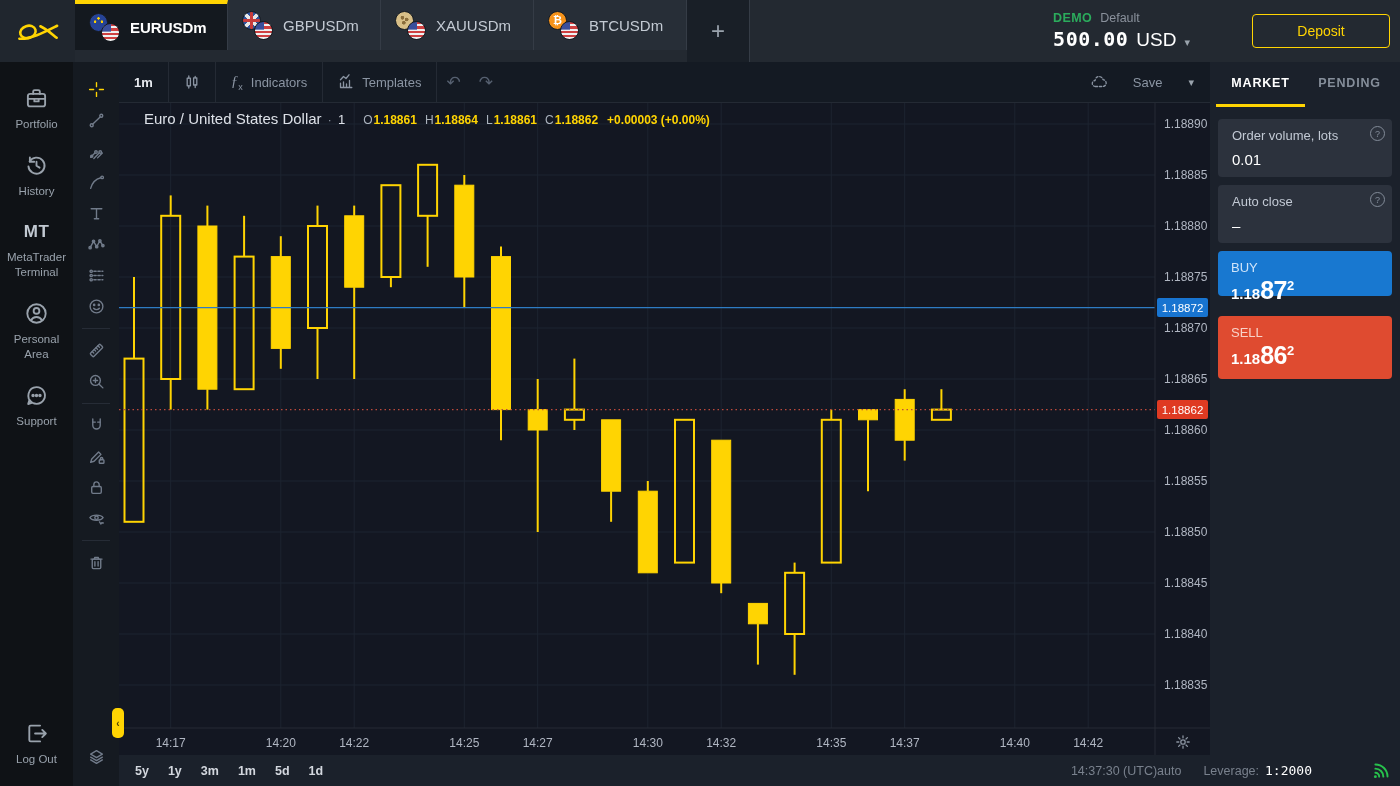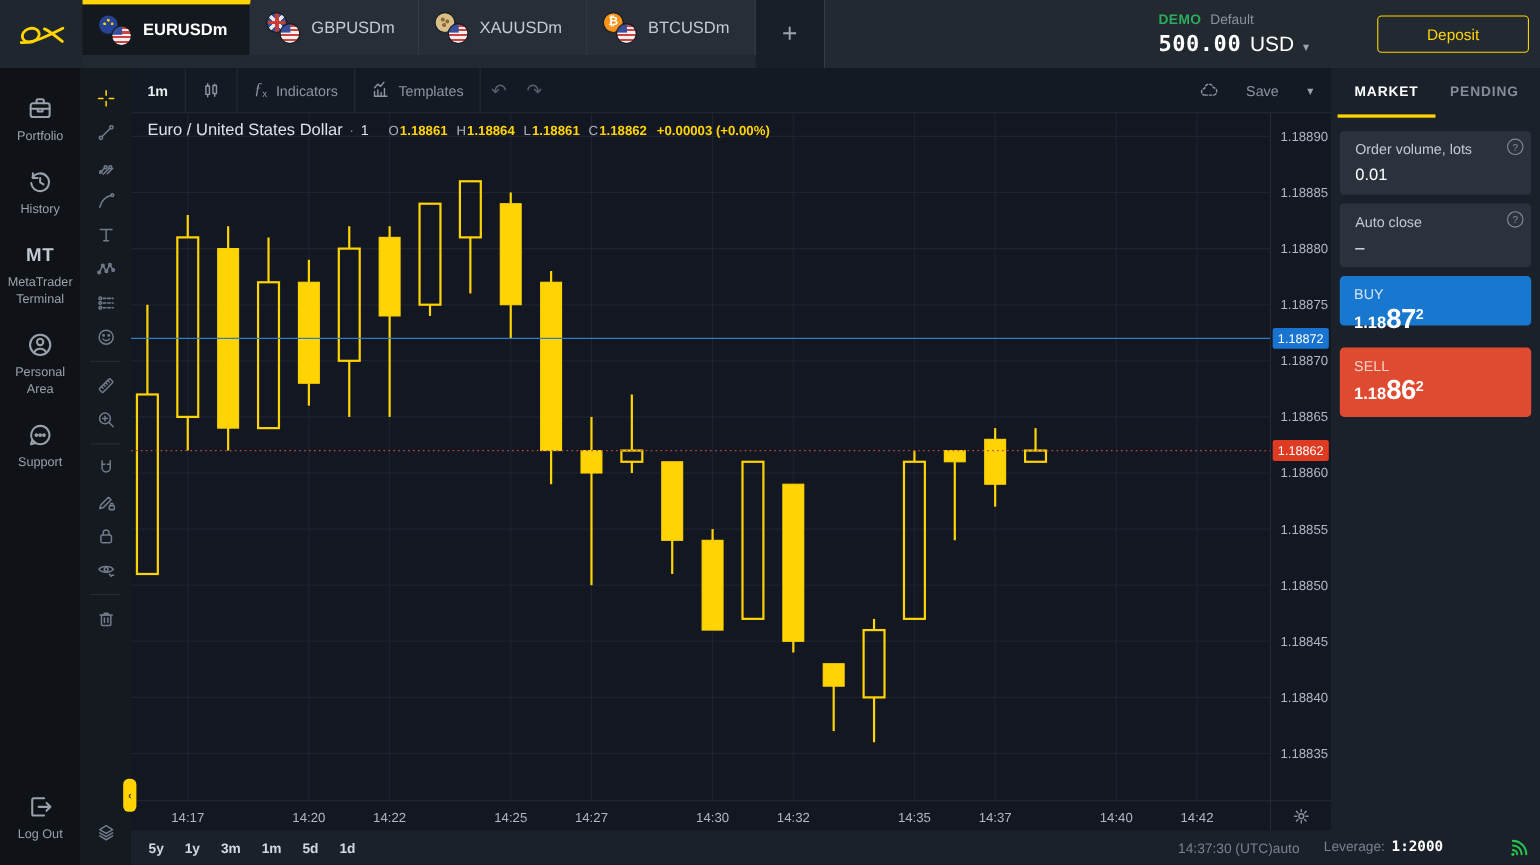--- a/index.html
+++ b/index.html
@@ -67,21 +67,21 @@
   .tb-item{display:flex;align-items:center;gap:8px;font-size:13px;padding:0 15px;height:41px}
   .tb-item svg,.save-cluster svg,.gearbox svg{width:16px;height:16px}
   .fx{font-size:13px}
   .fx i{font-family:"Liberation Serif",serif;font-size:15px}
   .fx sub{font-size:9px}
   .undo,.redo{font-size:17px;color:#566070;padding:0 9px}
   .save-cluster{margin-left:auto;display:flex;align-items:center;gap:26px;padding-right:16px;font-size:13px}
 
   
   .chart-wrap{position:absolute;left:119px;top:103px;width:1091px;height:652px}
-  .chart-title{position:absolute;left:134px;top:110px;z-index:5;display:flex;align-items:baseline;white-space:nowrap}
+  .chart-title{position:absolute;left:144px;top:110px;z-index:5;display:flex;align-items:baseline;white-space:nowrap}
   .t-name{font-size:15px;color:#dde1e8}
   .t-dot{font-size:13px;color:#868f9b;margin:0 6px}
   .t-int{font-size:13px;color:#dde1e8;margin-right:10px}
   .ohlc-k{font-size:12px;color:#aab2bd;margin-left:8px}
   .ohlc-v{font-size:12px;color:#ffd402;font-weight:700;margin-left:1px}
   .t-chg{font-size:12px;color:#ffd402;font-weight:700;margin-left:9px}
   .handle{position:absolute;left:112px;top:708px;width:12px;height:30px;background:#ffd402;border-radius:5px;z-index:6;display:flex;align-items:center;justify-content:center;color:#4c3f05;font-size:10px;font-weight:700}
   .gearbox{position:absolute;left:1156px;top:729px;width:54px;height:26px;display:flex;align-items:center;justify-content:center;color:#8a93a0}
 
   
@@ -104,21 +104,21 @@
   .pp{font-size:15px;font-weight:700}
   .pm{font-size:25px;font-weight:700;letter-spacing:-.5px}
   .ps{font-size:13px;font-weight:700;align-self:flex-start;margin-top:2px}
 
   
   .footer{position:absolute;left:119px;right:0;bottom:0;height:31px;background:#1b212b;display:flex;align-items:center;font-size:12.5px;color:#79818d;padding:0 10px 0 16px;box-sizing:border-box}
   .ranges{display:flex;gap:19px;color:#d3d7de;font-weight:700;font-size:12.5px}
   .f-spacer{flex:1}
   .f-auto{}
   .f-lev{margin-left:22px;display:flex;gap:6px;align-items:baseline}
-  .f-lev b{color:#fff;font-family:"DejaVu Sans Mono",monospace;font-weight:700;font-size:13px}
+  .f-lev b{color:#fff;font-family:"DejaVu Sans Mono",monospace;font-weight:400;font-size:13px}
   .signal{margin-left:60px;color:#27c24c;display:flex;align-items:center}
   .signal svg{width:18px;height:18px}
 </style>
 </head>
 <body>
 
 <div class="topbar" data-interactable="false">
   <div class="logo-box" data-interactable="true">
     <svg viewBox="0 0 46 26" width="44" height="25" data-interactable="false">
       <g stroke="#ffd402" stroke-width="2.7" fill="none" stroke-linecap="round">

